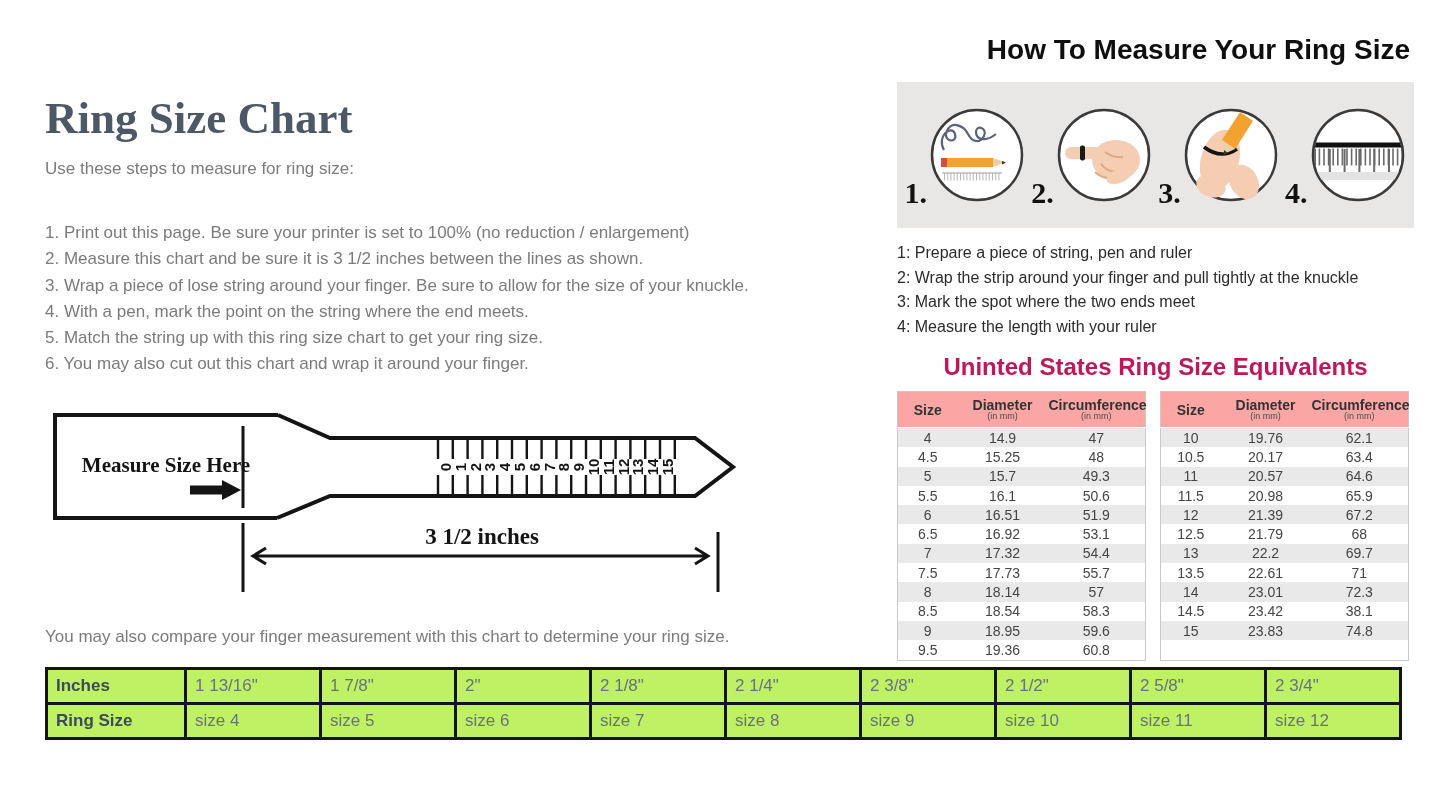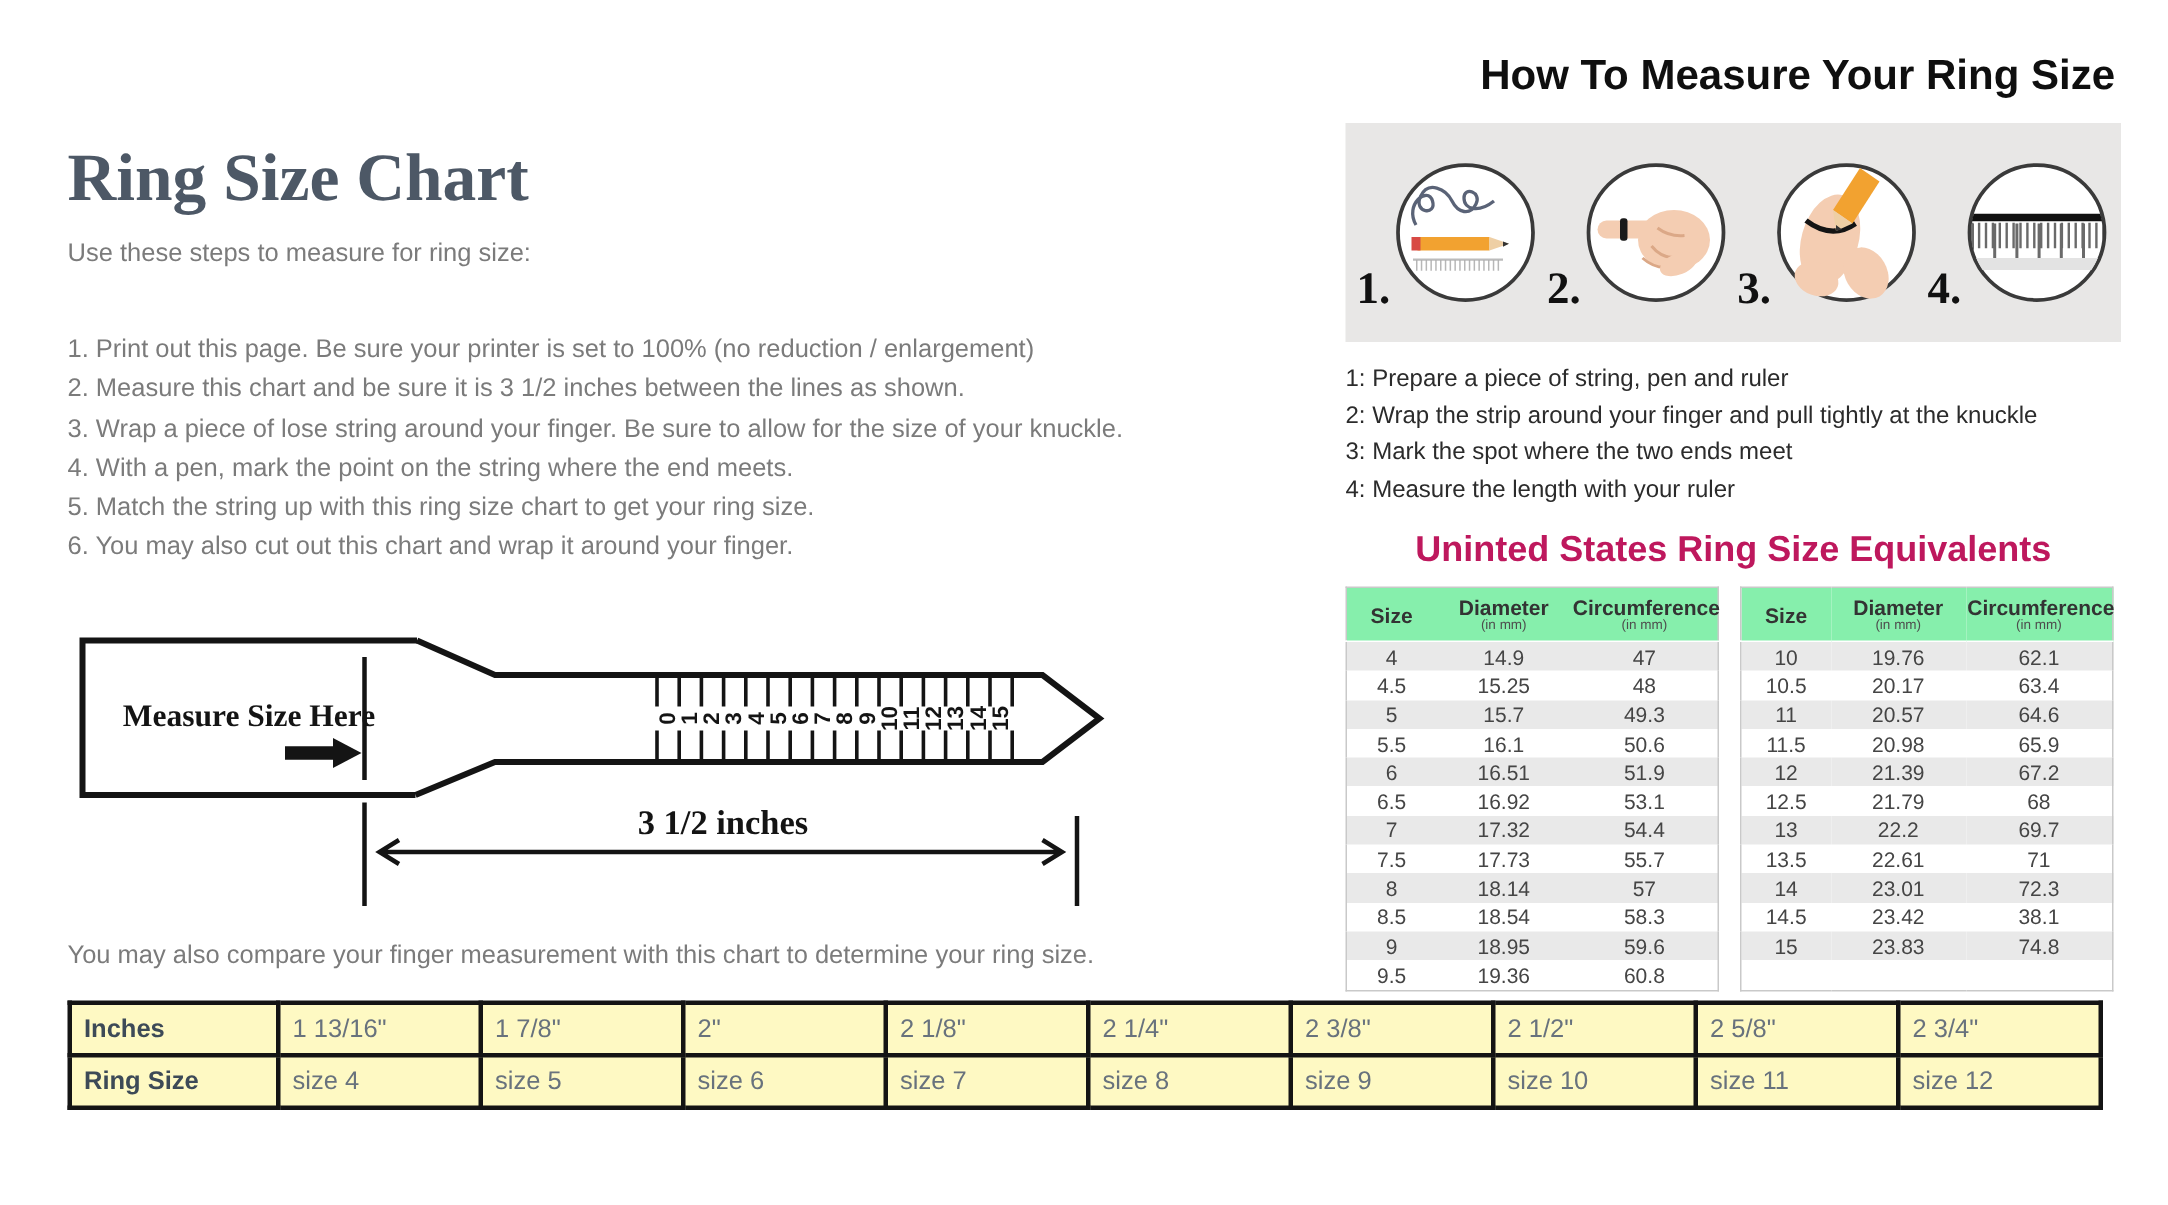--- a/index.html
+++ b/index.html
@@ -11,21 +11,21 @@
   .page-title{
     position:absolute;left:45px;top:92px;margin:0;
     font-family:"Liberation Serif",serif;font-weight:bold;
     font-size:45px;color:#4d5866;letter-spacing:0;
   }
   .intro{position:absolute;left:45px;top:159px;font-size:17px;color:#7b7b7b;}
   .steps{position:absolute;left:45px;top:220px;font-size:17px;color:#7b7b7b;}
   .steps .step{line-height:26.3px;}
   .compare-note{position:absolute;left:45px;top:627px;font-size:17px;color:#7b7b7b;}
   
-  .sizer-wrap{position:absolute;left:50px;top:422px;}
+  .sizer-wrap{position:absolute;left:50px;top:410px;}
   #sizer-svg path, #sizer-svg line{stroke:#141414;fill:none;}
   .sizer-outline{stroke-width:4px;}
   .sizer-thin{stroke-width:3px;}
   #ruler-marks line{stroke:#141414;stroke-width:2.4px;}
   .ruler-num{
     font-family:"Liberation Sans",sans-serif;font-weight:bold;font-size:15px;
     fill:#141414;text-anchor:middle;dominant-baseline:central;
   }
   .sizer-text{
     font-family:"Liberation Serif",serif;font-weight:bold;fill:#141414;
@@ -51,35 +51,35 @@
   .howto-steps .step{font-size:16px;color:#2b2b2b;line-height:24.5px;}
   .equiv-title{
     margin:14px 0 0 0;text-align:center;font-size:24px;font-weight:bold;color:#be185d;
   }
   .us-tables{margin-top:10px;display:flex;gap:14px;}
   table.us{
     width:248px;border-collapse:collapse;border:1px solid #c9c9c9;
     font-size:14px;table-layout:fixed;
   }
   table.us th{
-    background:#86efac;color:#333;font-weight:bold;height:33px;
+    background:#fca5a5;color:#333;font-weight:bold;height:33px;
     border-bottom:1px solid #fff;text-align:center;vertical-align:middle;line-height:14px;
   }
   table.us th .unit{display:block;font-size:9px;font-weight:normal;color:#4d4d4d;line-height:9px;}
   table.us td{height:19.3px;text-align:center;color:#454545;padding:0;}
   table.us tbody tr:nth-child(odd){background:#e9e9e9;}
   table.us col.c-size{width:60px;} table.us col.c-dia{width:90px;} table.us col.c-cir{width:98px;}
   
   table.bottom{
     position:absolute;left:45px;top:667px;width:1357px;
     border-collapse:collapse;table-layout:fixed;font-size:17px;
   }
   table.bottom td{
     border:3px solid #141414;height:28px;padding:2px 0 2px 8px;
-    vertical-align:middle;color:#68727d;background:#fef9c3;
+    vertical-align:middle;color:#68727d;background:#bef264;
   }
   table.bottom td.lbl{font-weight:bold;color:#3d4a57;width:128px;}
   
   .circ-outline{fill:#fff;stroke:#3a3a3a;stroke-width:2.5px;}
 </style>
 </head>
 <body>
 
 <h1 class="page-title">Ring Size Chart</h1>
 <div class="intro">Use these steps to measure for ring size:</div>

